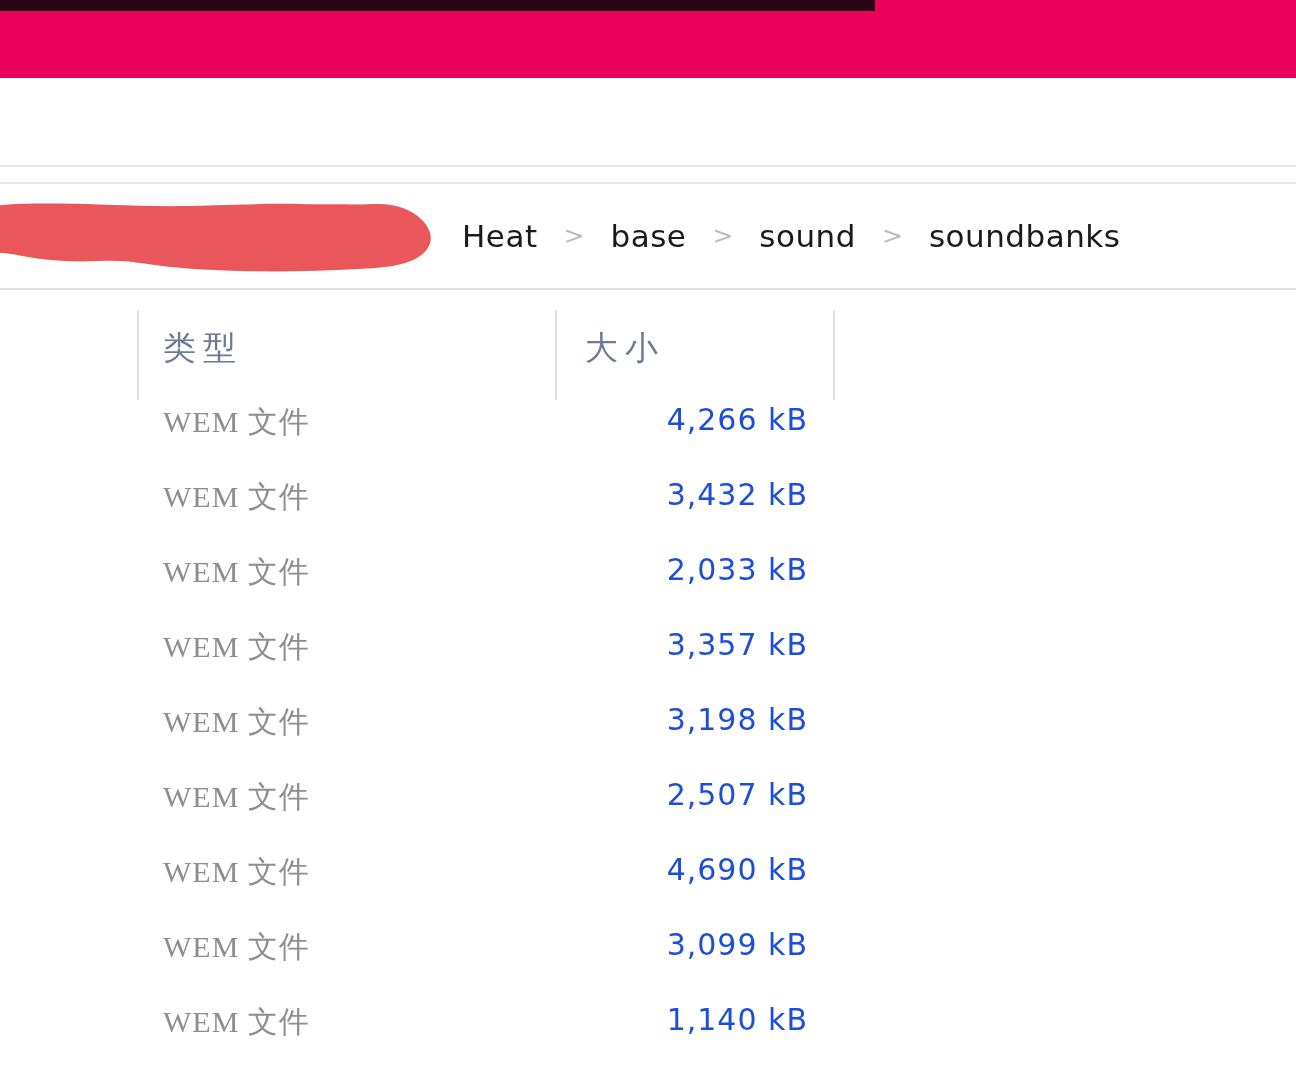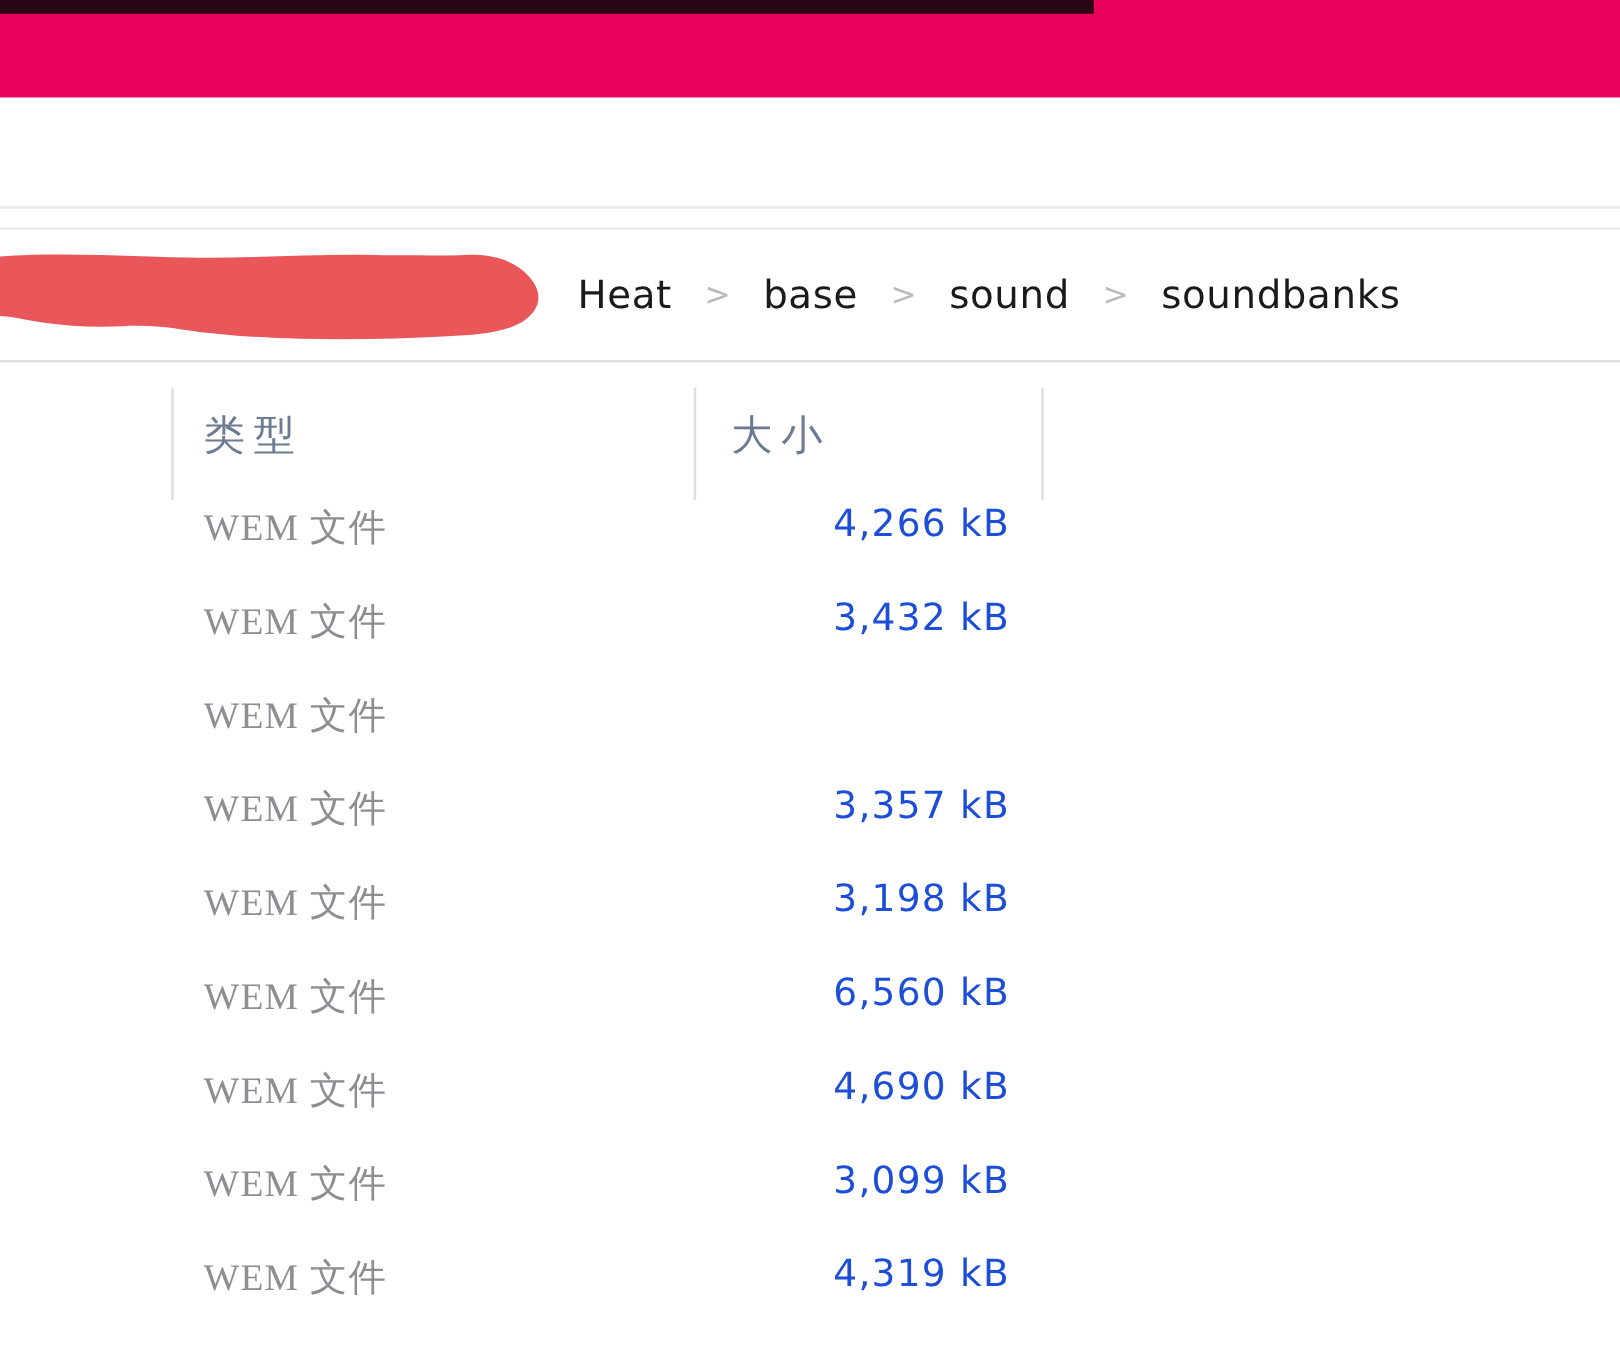--- a/index.html
+++ b/index.html
@@ -205,40 +205,41 @@
     <div class="row">
       <div class="cell-type">WEM 文件</div>
       <div class="cell-size">4,266 kB</div>
     </div>
     <div class="row">
       <div class="cell-type">WEM 文件</div>
       <div class="cell-size">3,432 kB</div>
     </div>
     <div class="row">
       <div class="cell-type">WEM 文件</div>
+      <div class="cell-size">2,033 kB</div>
     </div>
     <div class="row">
       <div class="cell-type">WEM 文件</div>
       <div class="cell-size">3,357 kB</div>
     </div>
     <div class="row">
       <div class="cell-type">WEM 文件</div>
       <div class="cell-size">3,198 kB</div>
     </div>
     <div class="row">
       <div class="cell-type">WEM 文件</div>
-      <div class="cell-size">6,560 kB</div>
+      <div class="cell-size">2,507 kB</div>
     </div>
     <div class="row">
       <div class="cell-type">WEM 文件</div>
       <div class="cell-size">4,690 kB</div>
     </div>
     <div class="row">
       <div class="cell-type">WEM 文件</div>
       <div class="cell-size">3,099 kB</div>
     </div>
     <div class="row">
       <div class="cell-type">WEM 文件</div>
-      <div class="cell-size">4,319 kB</div>
+      <div class="cell-size">1,140 kB</div>
     </div>
   </div>
 
 </div>
 
 </body></html>

